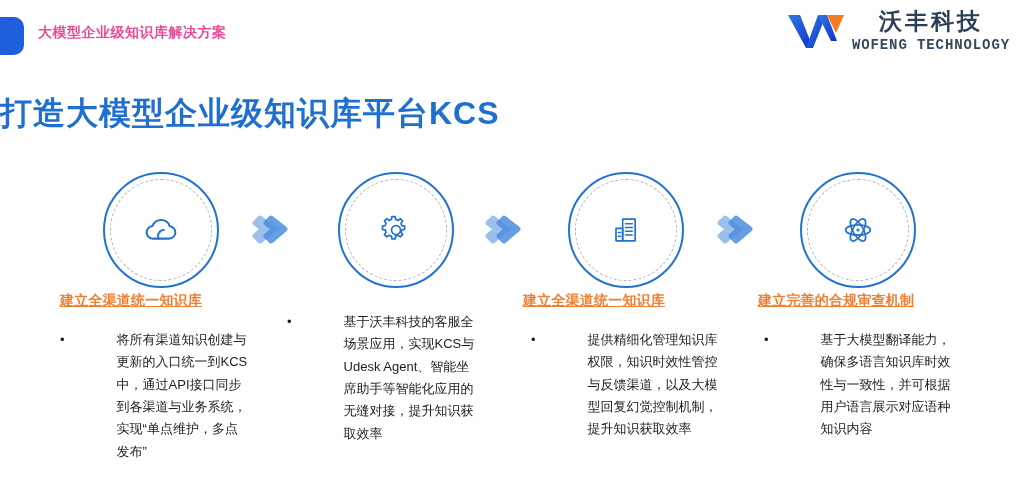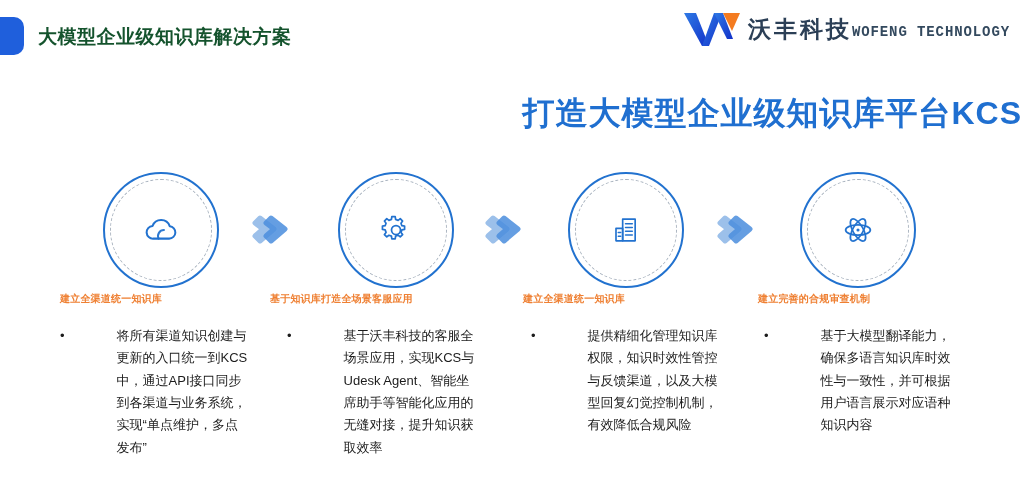--- a/index.html
+++ b/index.html
@@ -28,44 +28,44 @@
     top: 17px;
     width: 38px;
     height: 38px;
     background: #1f5fdc;
     border-radius: 10px;
   }
   .header-title {
     position: absolute;
     left: 38px;
     top: 24px;
-    font-size: 19px;
-    font-weight: bold;
-    color: #14532d;
+    font-size: 14px;
+    font-weight: bold;
+    color: #ec4899;
     letter-spacing: 0.5px;
     white-space: nowrap;
   }
 
   
   .logo {
     position: absolute;
     right: 12px;
     top: 10px;
     display: flex;
     align-items: center;
     gap: 7px;
   }
   .logo-mark {
     width: 58px;
     height: 38px;
     position: relative;
   }
   .logo-text-wrap {
     display: flex;
-    flex-direction: row;
+    flex-direction: column;
     align-items: center;
     justify-content: flex-end;
     line-height: 1;
   }
   .logo-cn {
     font-size: 23px;
     font-weight: bold;
     color: #2b3f56;
     letter-spacing: 3px;
     white-space: nowrap;
@@ -79,21 +79,21 @@
     white-space: nowrap;
     font-family: Liberation Mono, monospace;
   }
 
   
   .main-title {
     position: absolute;
     top: 92px;
     left: 0;
     width: 1022px;
-    text-align: right;
+    text-align: left;
     font-size: 32px;
     font-weight: bold;
     color: #1f6fd0;
     letter-spacing: 1px;
   }
 
   
   .flow {
     position: absolute;
     top: 172px;
@@ -151,25 +151,26 @@
     top: 292px;
     left: 0;
     width: 1022px;
     height: 180px;
   }
   .col {
     position: absolute;
     top: 0;
   }
   .col-head {
-    font-size: 10px;
+    font-size: 14px;
     font-weight: bold;
     color: #ef8033;
     letter-spacing: 0.2px;
     white-space: nowrap;
+    text-decoration: underline;
   }
   .col-body {
     margin-top: 19px;
     display: flex;
     gap: 8px;
     font-size: 13px;
     line-height: 1.72;
     color: #1c1c1c;
   }
   .bullet {
@@ -302,32 +303,31 @@
 
   <div class="col col1">
     <div class="col-head">建立全渠道统一知识库</div>
     <div class="col-body">
       <span class="bullet">•</span>
       <span class="bullet-text">将所有渠道知识创建与更新的入口统一到KCS中，通过API接口同步到各渠道与业务系统，实现“单点维护，多点发布”</span>
     </div>
   </div>
 
   <div class="col col2">
-    <div class="col-head">基于知识库打造全场景客服应用</div>
     <div class="col-body">
       <span class="bullet">•</span>
       <span class="bullet-text">基于沃丰科技的客服全场景应用，实现KCS与Udesk Agent、智能坐席助手等智能化应用的无缝对接，提升知识获取效率</span>
     </div>
   </div>
 
   <div class="col col3">
     <div class="col-head">建立全渠道统一知识库</div>
     <div class="col-body">
       <span class="bullet">•</span>
-      <span class="bullet-text">提供精细化管理知识库权限，知识时效性管控与反馈渠道，以及大模型回复幻觉控制机制，有效降低合规风险</span>
+      <span class="bullet-text">提供精细化管理知识库权限，知识时效性管控与反馈渠道，以及大模型回复幻觉控制机制，提升知识获取效率</span>
     </div>
   </div>
 
   <div class="col col4">
     <div class="col-head">建立完善的合规审查机制</div>
     <div class="col-body">
       <span class="bullet">•</span>
       <span class="bullet-text">基于大模型翻译能力，确保多语言知识库时效性与一致性，并可根据用户语言展示对应语种知识内容</span>
     </div>
   </div>

